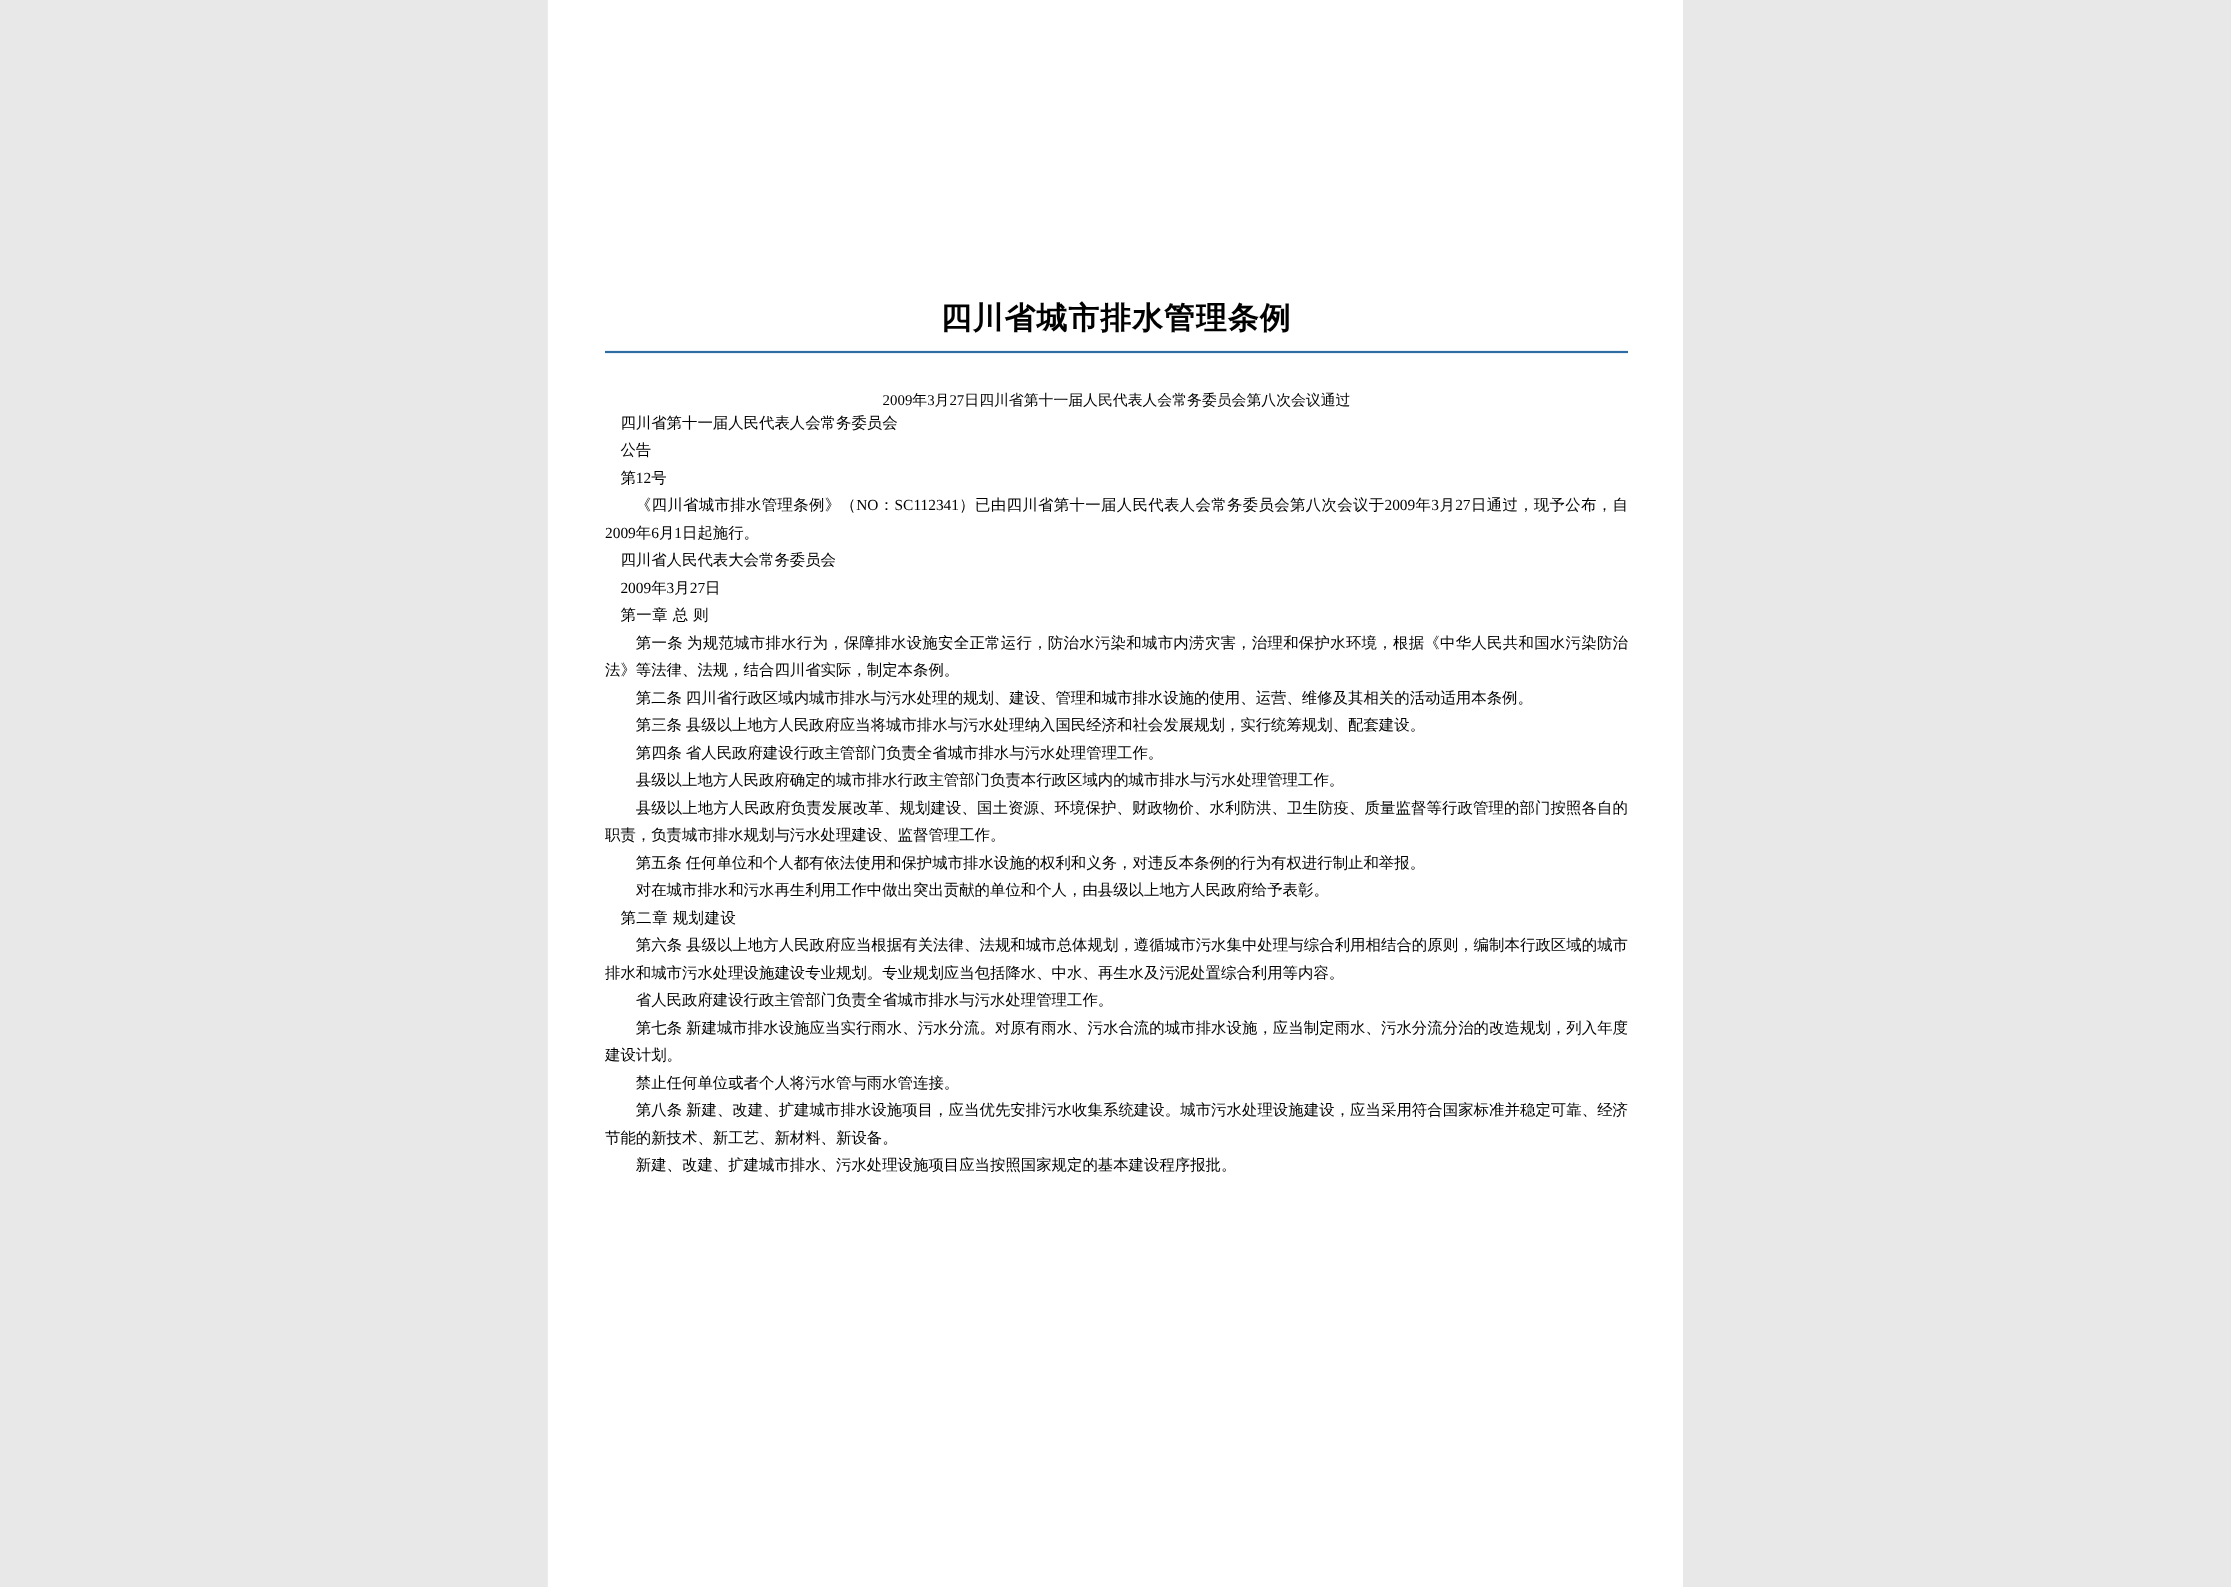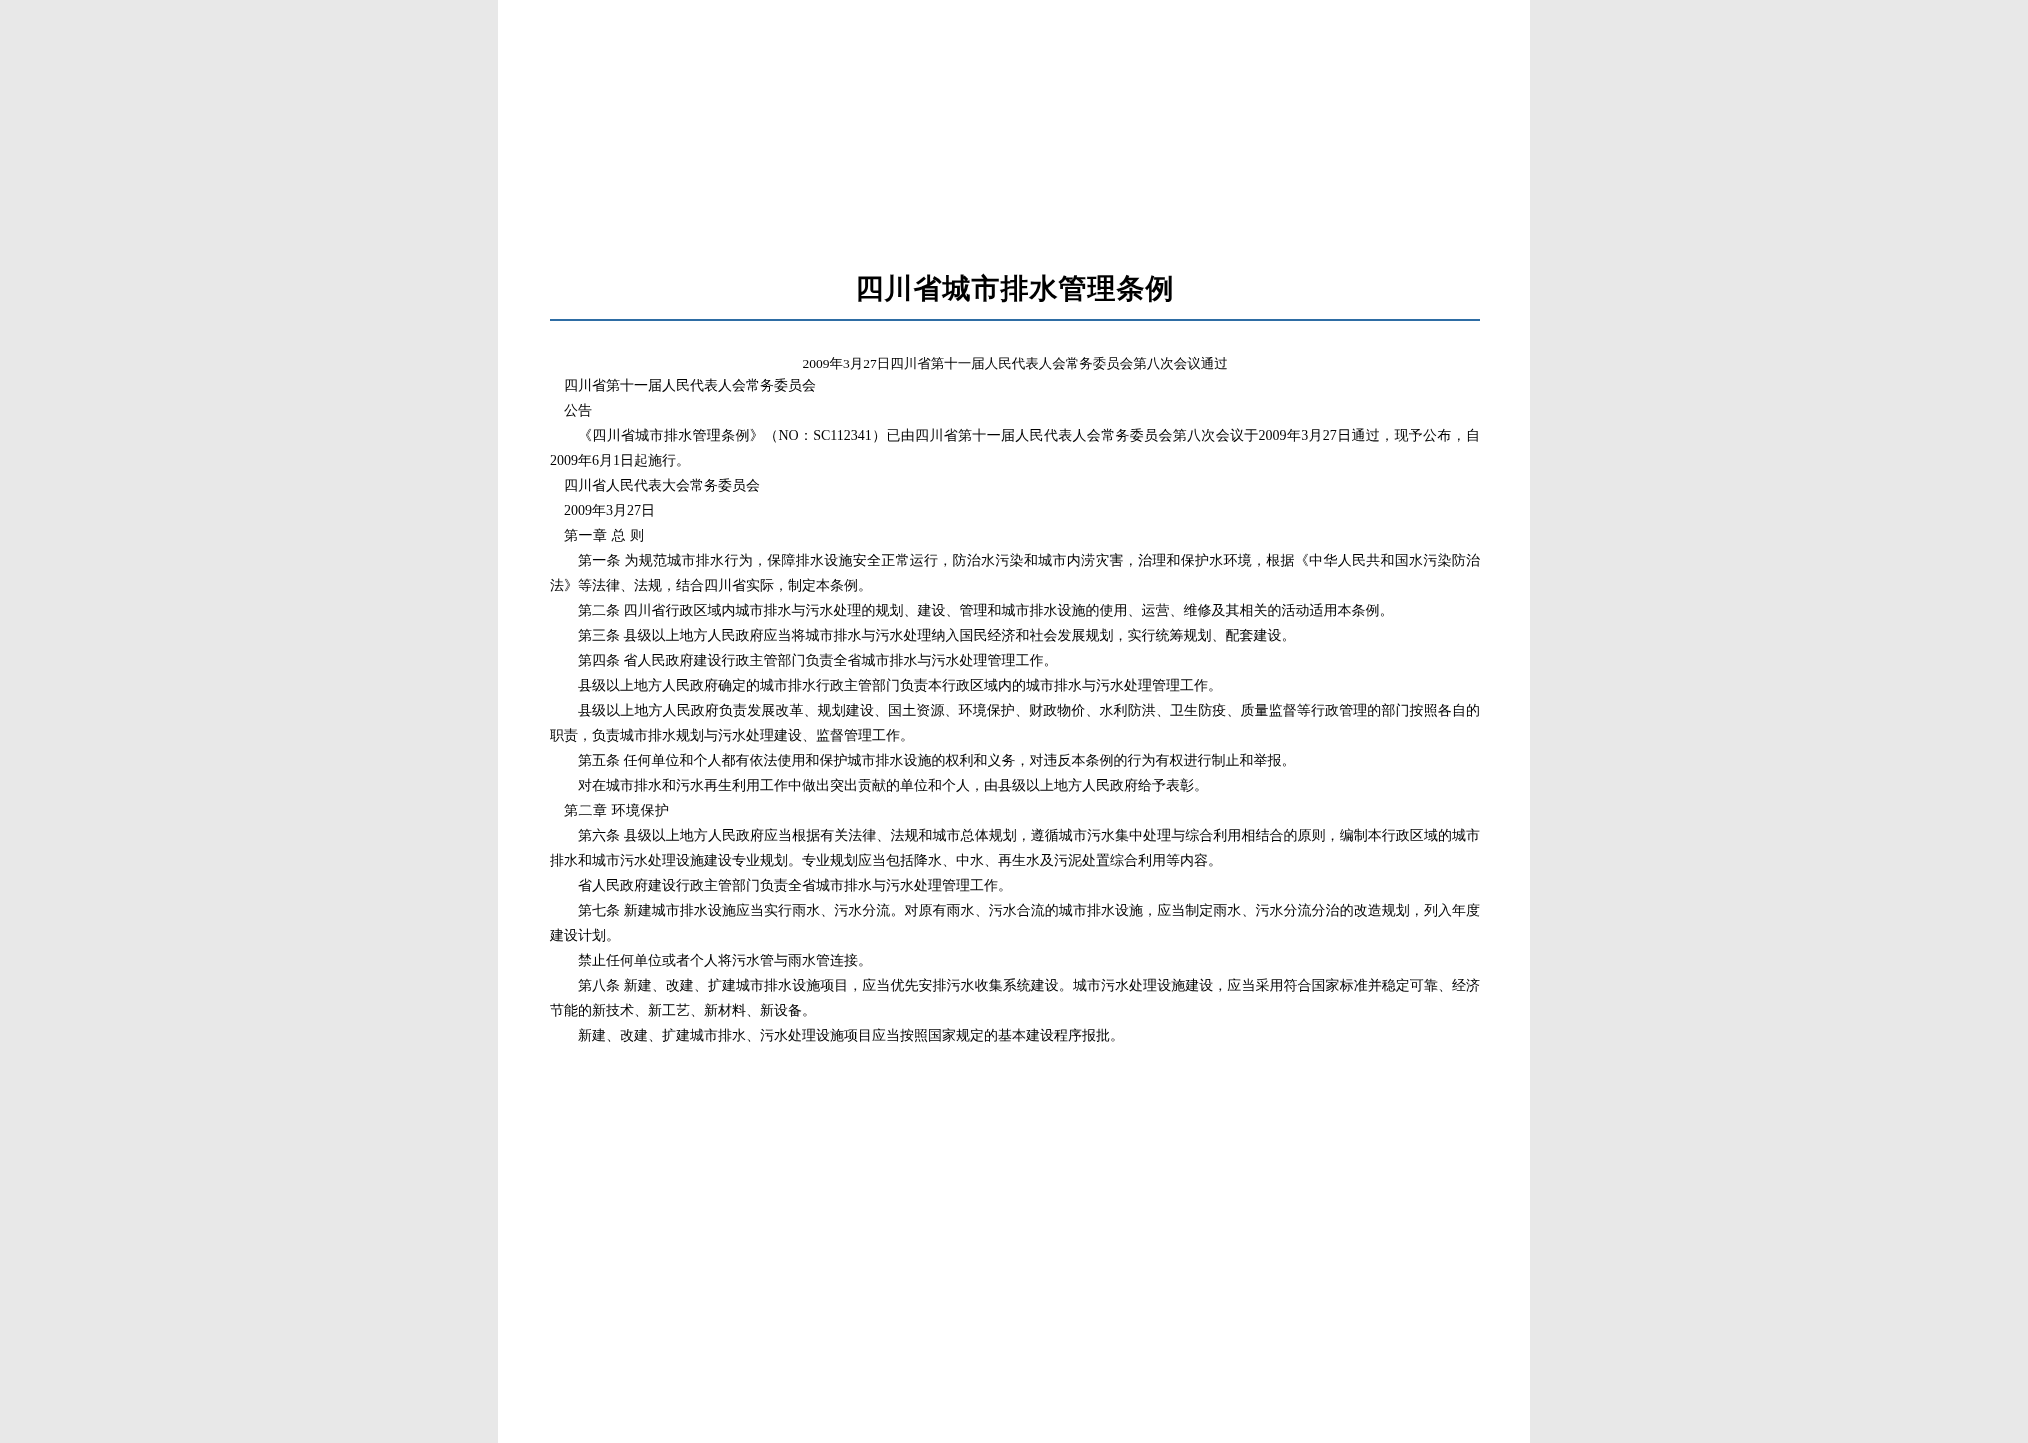--- a/index.html
+++ b/index.html
@@ -86,33 +86,34 @@
   <div class="page-sheet">
     <div class="doc-body">
 
       <div class="doc-title">四川省城市排水管理条例</div>
       <div class="title-rule"></div>
 
       <div class="subtitle">2009年3月27日四川省第十一届人民代表人会常务委员会第八次会议通过</div>
 
       <p class="para block indent-small">四川省第十一届人民代表人会常务委员会</p>
       <p class="para block indent-small">公告</p>
+      <p class="para block indent-small">第12号</p>
       <p class="para block indent">《四川省城市排水管理条例》（NO：SC112341）已由四川省第十一届人民代表人会常务委员会第八次会议于2009年3月27日通过，现予公布，自2009年6月1日起施行。</p>
       <p class="para block indent-small">四川省人民代表大会常务委员会</p>
       <p class="para block indent-small">2009年3月27日</p>
       <p class="para block section-head">第一章 总 则</p>
       <p class="para block indent">第一条 为规范城市排水行为，保障排水设施安全正常运行，防治水污染和城市内涝灾害，治理和保护水环境，根据《中华人民共和国水污染防治法》等法律、法规，结合四川省实际，制定本条例。</p>
       <p class="para block indent">第二条 四川省行政区域内城市排水与污水处理的规划、建设、管理和城市排水设施的使用、运营、维修及其相关的活动适用本条例。</p>
       <p class="para block indent">第三条 县级以上地方人民政府应当将城市排水与污水处理纳入国民经济和社会发展规划，实行统筹规划、配套建设。</p>
       <p class="para block indent">第四条 省人民政府建设行政主管部门负责全省城市排水与污水处理管理工作。</p>
       <p class="para block indent">县级以上地方人民政府确定的城市排水行政主管部门负责本行政区域内的城市排水与污水处理管理工作。</p>
       <p class="para block indent">县级以上地方人民政府负责发展改革、规划建设、国土资源、环境保护、财政物价、水利防洪、卫生防疫、质量监督等行政管理的部门按照各自的职责，负责城市排水规划与污水处理建设、监督管理工作。</p>
       <p class="para block indent">第五条 任何单位和个人都有依法使用和保护城市排水设施的权利和义务，对违反本条例的行为有权进行制止和举报。</p>
       <p class="para block indent">对在城市排水和污水再生利用工作中做出突出贡献的单位和个人，由县级以上地方人民政府给予表彰。</p>
-      <p class="para block section-head">第二章 环境保护</p>
+      <p class="para block section-head">第二章 规划建设</p>
       <p class="para block indent">第六条 县级以上地方人民政府应当根据有关法律、法规和城市总体规划，遵循城市污水集中处理与综合利用相结合的原则，编制本行政区域的城市排水和城市污水处理设施建设专业规划。专业规划应当包括降水、中水、再生水及污泥处置综合利用等内容。</p>
       <p class="para block indent">省人民政府建设行政主管部门负责全省城市排水与污水处理管理工作。</p>
       <p class="para block indent">第七条 新建城市排水设施应当实行雨水、污水分流。对原有雨水、污水合流的城市排水设施，应当制定雨水、污水分流分治的改造规划，列入年度建设计划。</p>
       <p class="para block indent">禁止任何单位或者个人将污水管与雨水管连接。</p>
       <p class="para block indent">第八条 新建、改建、扩建城市排水设施项目，应当优先安排污水收集系统建设。城市污水处理设施建设，应当采用符合国家标准并稳定可靠、经济节能的新技术、新工艺、新材料、新设备。</p>
       <p class="para block indent">新建、改建、扩建城市排水、污水处理设施项目应当按照国家规定的基本建设程序报批。</p>
 
     </div>
   </div>
 </div>

